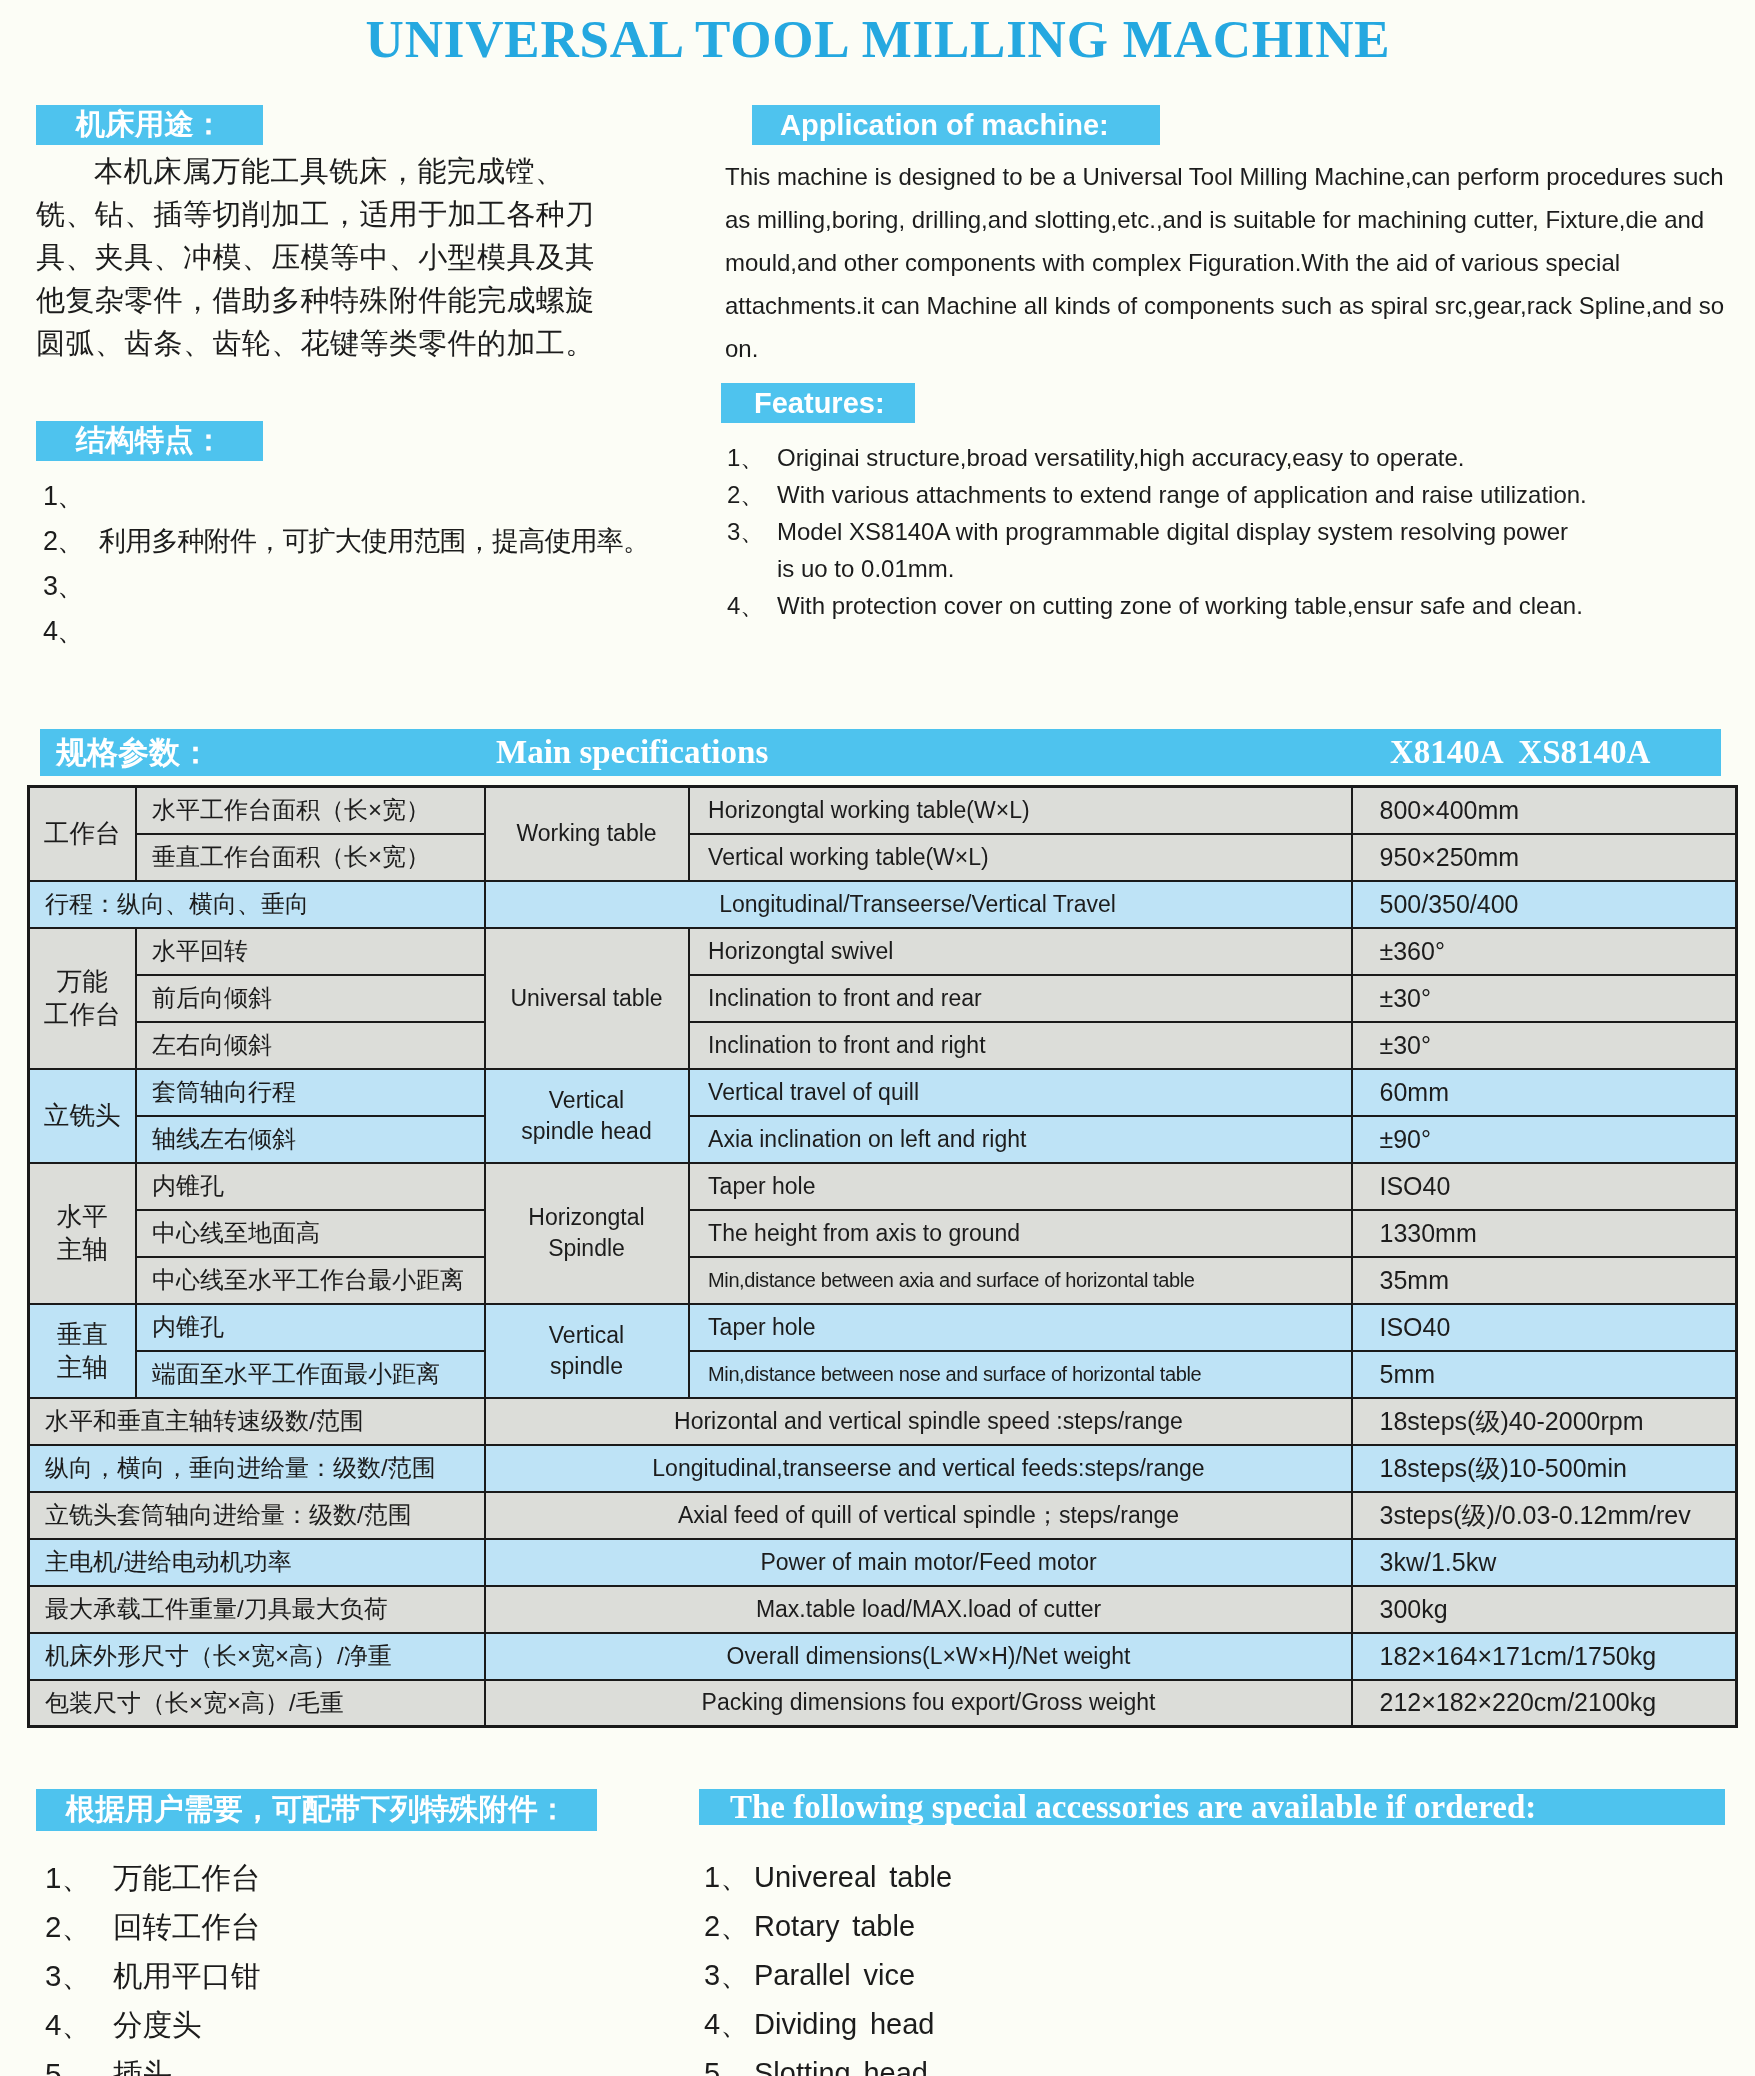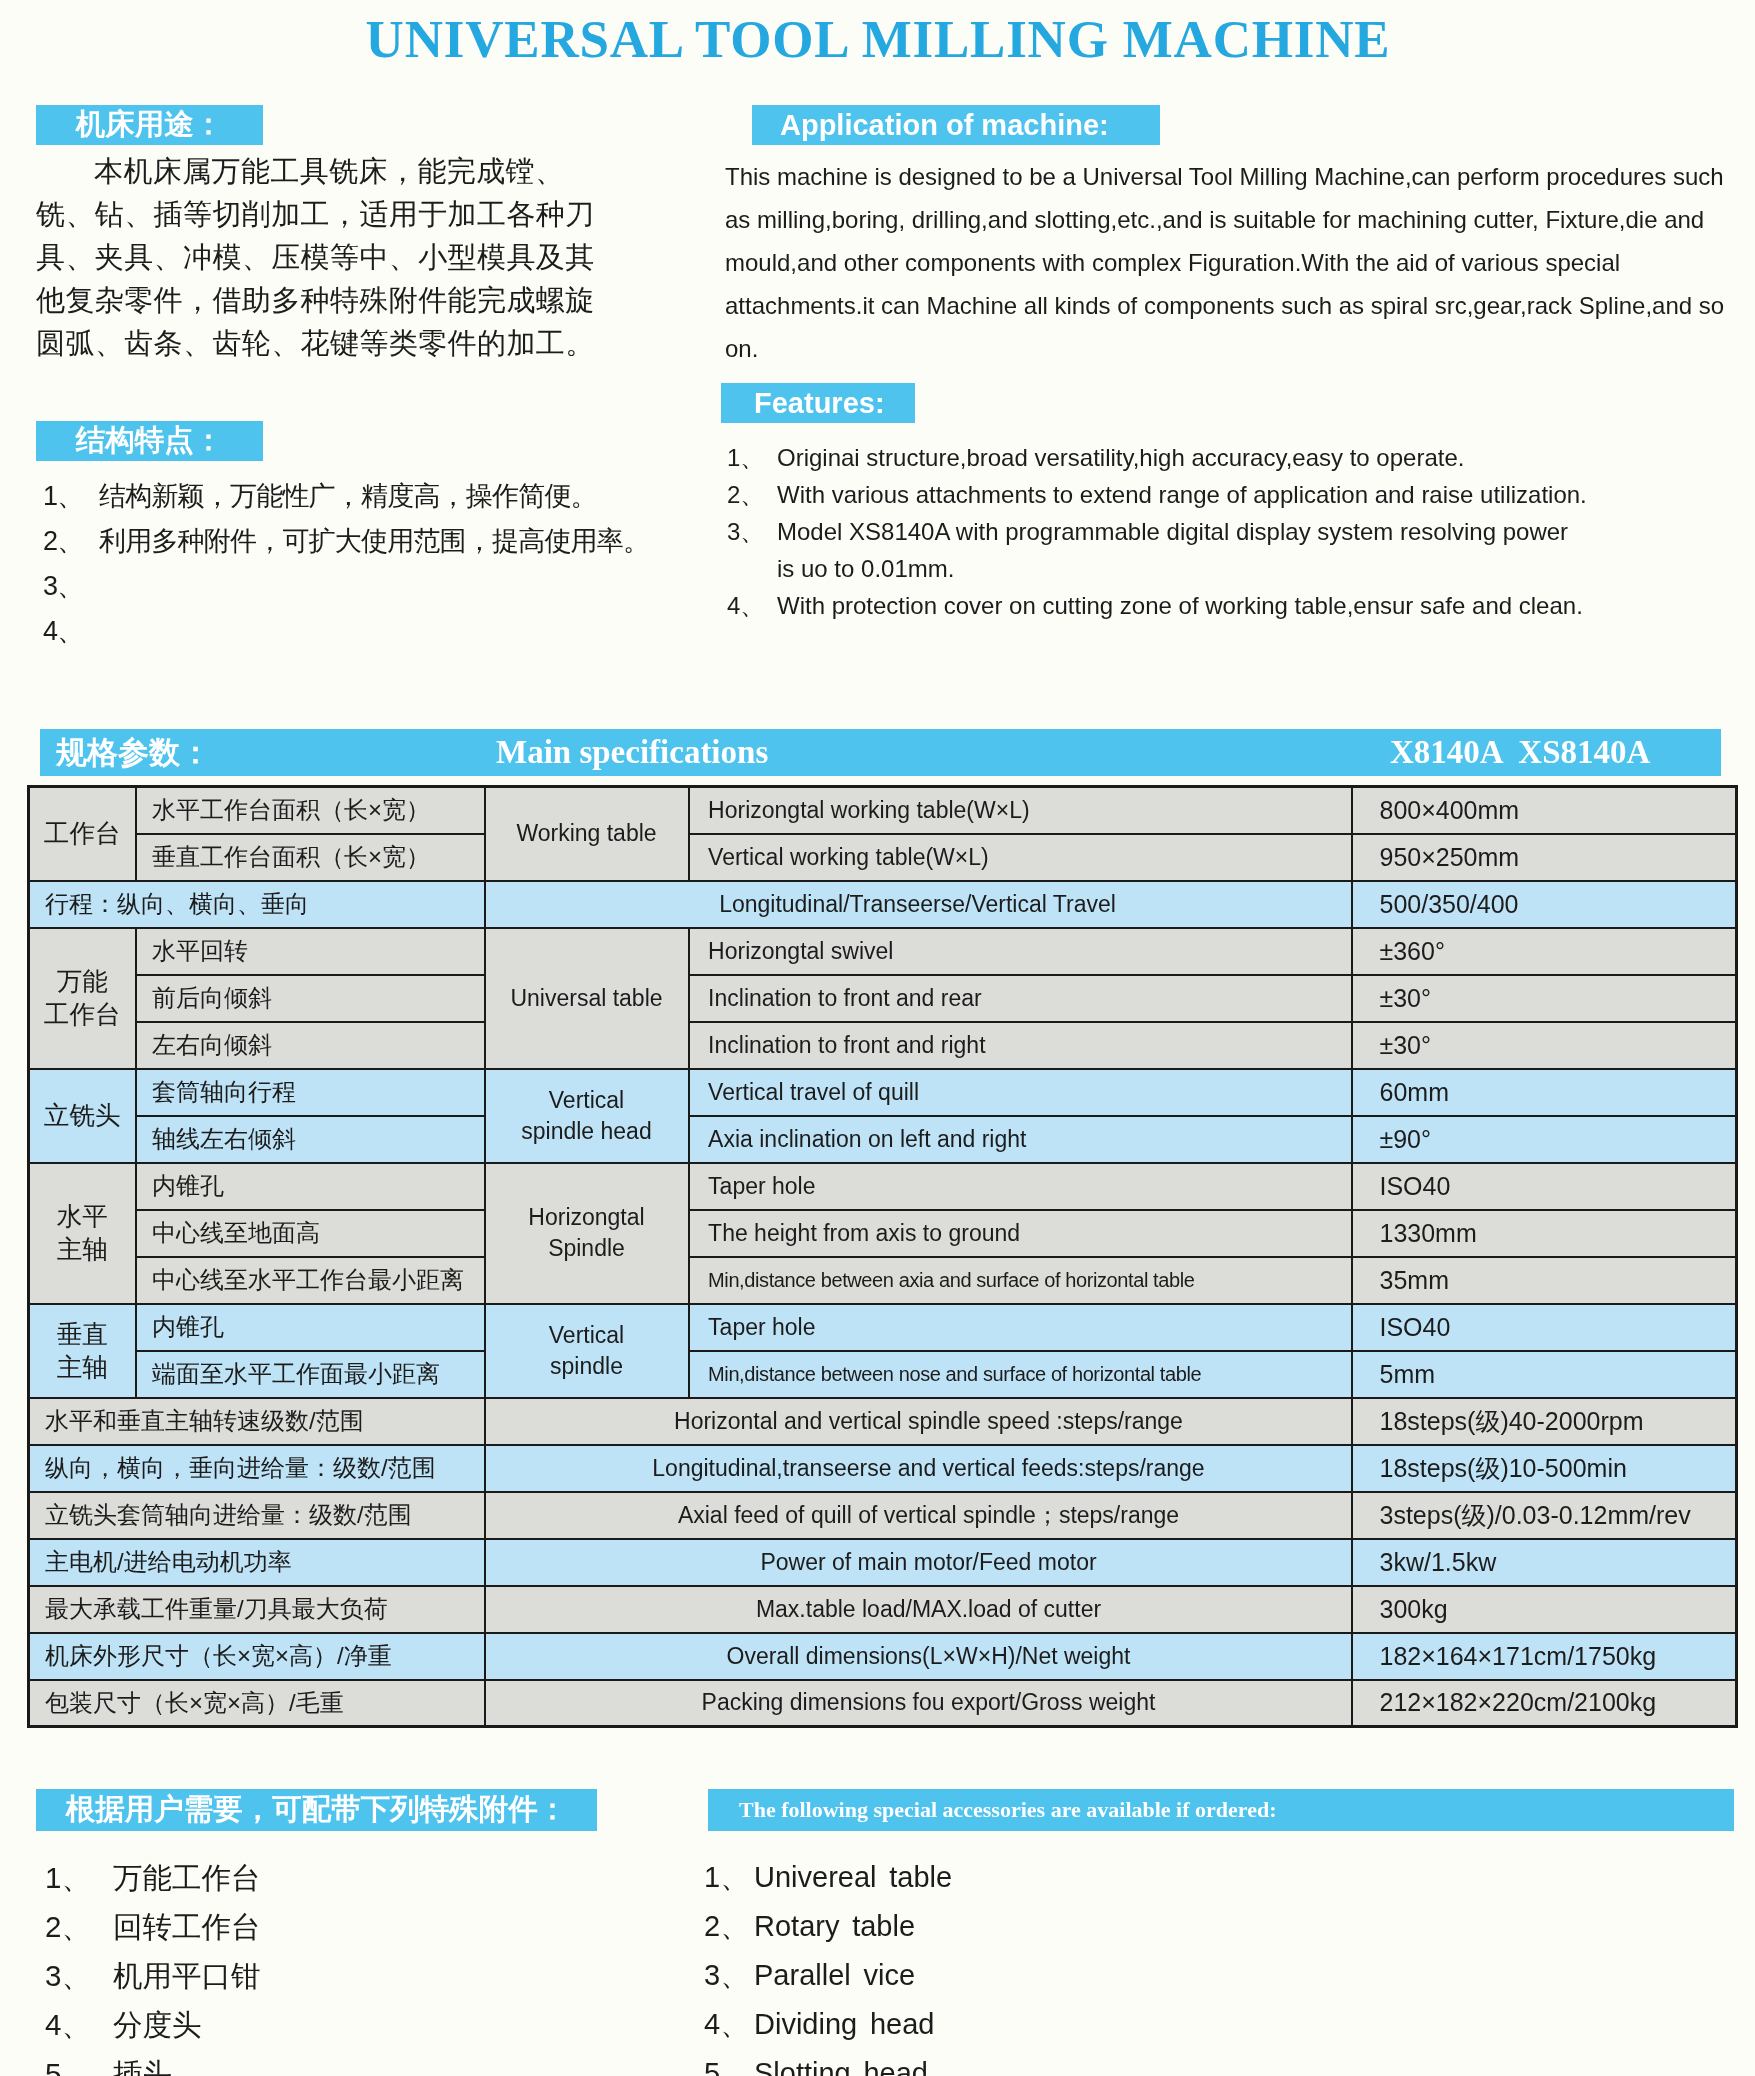--- a/index.html
+++ b/index.html
@@ -72,43 +72,42 @@
   td.ic{padding-left:15.5px;font-size:24px;}
   td.ge{text-align:center;font-size:23px;white-space:pre-line;line-height:31px;}
   td.ie{padding-left:18.6px;font-size:23px;}
   td.ie.sm{font-size:20px;letter-spacing:-0.4px;}
   td.ies{padding-left:22px;font-size:23px;text-align:center;}
   td.ies.center{text-align:center;padding-left:0;}
   td.ics{padding-left:15px;font-size:24px;}
   td.v{padding-left:27px;font-size:25px;}
   
   #acc-cn-bar{left:36px;top:1789px;width:561px;height:42px;font-size:29.5px;}
-  #acc-en-bar{left:699px;top:1789px;width:1026px;height:42px;font-size:22px;
-    font-family:"Liberation Serif","DejaVu Serif",serif;justify-content:flex-start;padding-left:31px;margin-left:9px;}
+  #acc-en-bar{left:699px;top:1789px;width:1026px;height:36px;font-size:33px;
+    font-family:"Liberation Serif","DejaVu Serif",serif;justify-content:flex-start;padding-left:31px;}
   #acc-cn-list{left:45px;top:1853px;font-size:29.5px;}
   #acc-cn-list .li{line-height:49px;}
   #acc-cn-list .num{flex:0 0 68px;}
   #acc-en-list{left:704px;top:1853px;font-size:29px;}
   #acc-en-list .li{line-height:49px;}
   #acc-en-list .num{flex:0 0 50px;}
   #acc-en-list .txt{word-spacing:4.7px;}
 </style>
 </head>
 <body>
 
 <div id="page-title" class="abs">UNIVERSAL TOOL MILLING MACHINE</div>
 
 <div id="usage-bar" class="abs bar">机床用途：</div>
 <div id="usage-text" class="abs">本机床属万能工具铣床，能完成镗、铣、钻、插等切削加工，适用于加工各种刀具、夹具、冲模、压模等中、小型模具及其他复杂零件，借助多种特殊附件能完成螺旋圆弧、齿条、齿轮、花键等类零件的加工。</div>
 
 <div id="features-cn-bar" class="abs bar">结构特点：</div>
 <div id="features-cn-list" class="abs nlist">
   <div class="li">
       <span class="num">1、</span>
-      <span class="txt">结构新颖，万能性广，精度高，操作简便。</span>
     </div>
   <div class="li">
       <span class="num">2、</span>
       <span class="txt">利用多种附件，可扩大使用范围，提高使用率。</span>
     </div>
   <div class="li">
       <span class="num">3、</span>
     </div>
   <div class="li">
       <span class="num">4、</span>

